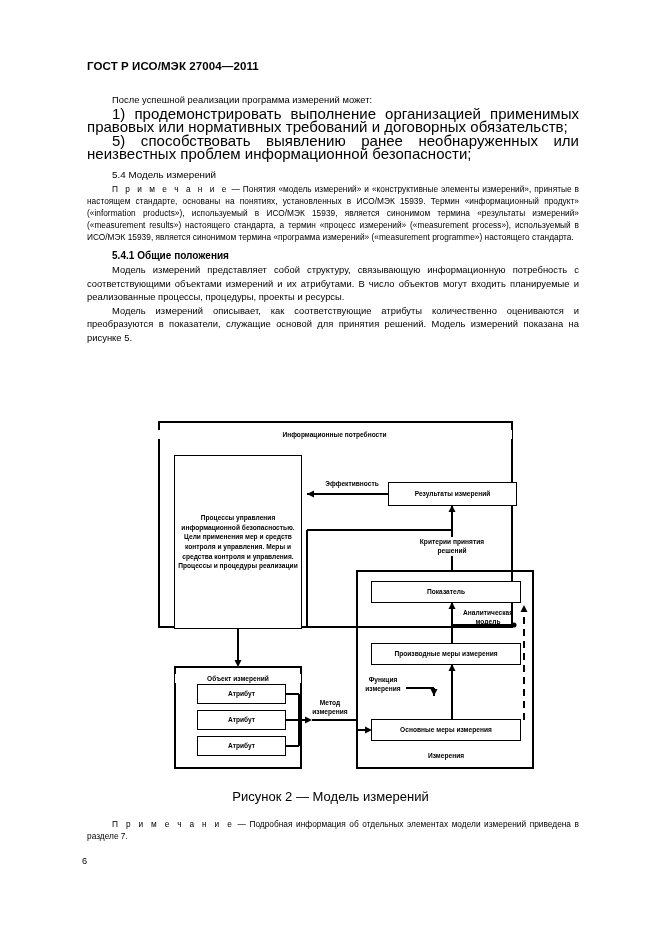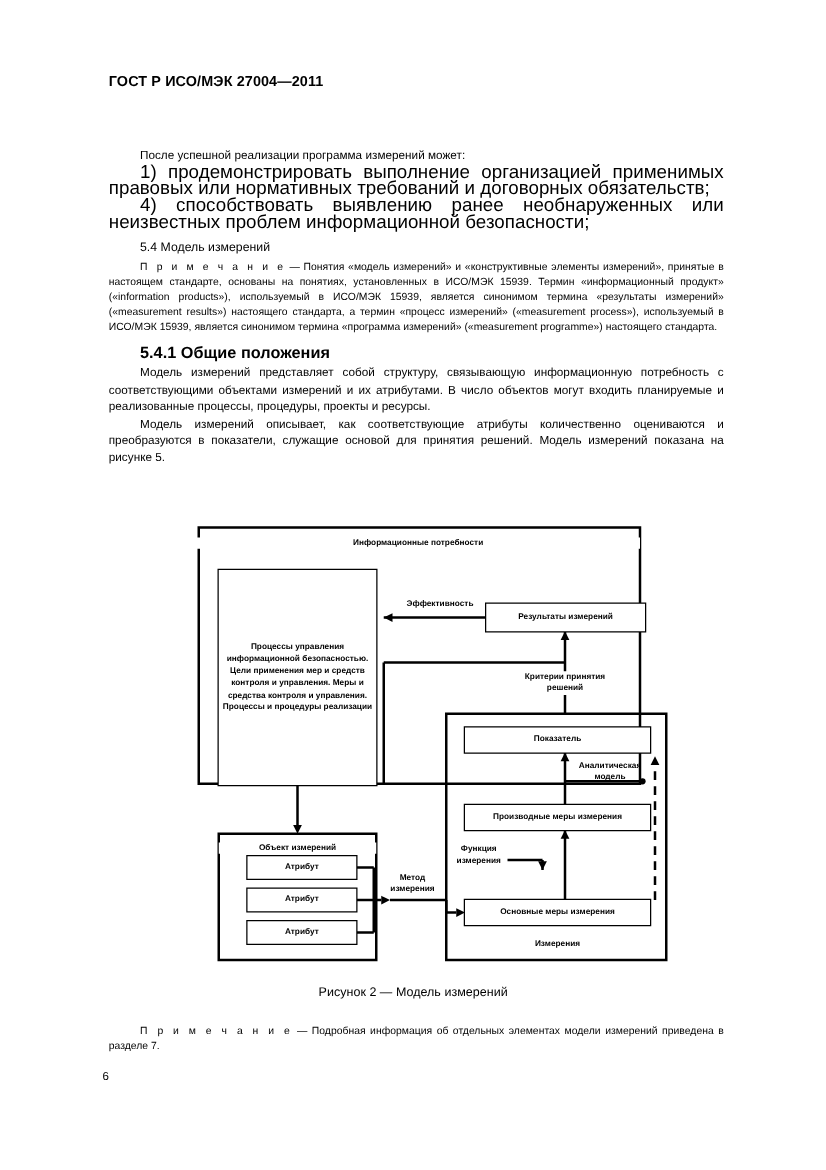--- a/index.html
+++ b/index.html
@@ -26,21 +26,20 @@
     top: 60px;
     font-size: 11.5px;
     font-weight: bold;
     letter-spacing: 0.1px;
   }
   .content {
     position: absolute;
     left: 87px;
     top: 93px;
     width: 492px;
-    margin-top: 24px;
   }
   p.body-par {
     margin: 0;
     font-size: 9.4px;
     line-height: 13.55px;
     text-align: justify;
     text-indent: 25px;
     letter-spacing: 0.02px;
   }
   p.list-par {
@@ -57,21 +56,21 @@
     padding-bottom: 3px;
     font-size: 9.8px;
     font-weight: normal;
     text-indent: 25px;
     letter-spacing: 0.02px;
   }
   h3.sec-head-sub {
     margin: 0;
     padding-top: 7px;
     padding-bottom: 2px;
-    font-size: 13px;
+    font-size: 10px;
     font-weight: bold;
     text-indent: 25px;
     letter-spacing: 0.02px;
   }
   p.note-par {
     margin: 0;
     font-size: 8.3px;
     line-height: 12.1px;
     text-align: justify;
     text-indent: 25px;
@@ -79,21 +78,21 @@
   }
   .note-label {
     letter-spacing: 2.2px;
   }
   .fig-caption {
     position: absolute;
     left: 0;
     top: 789px;
     width: 661px;
     text-align: center;
-    font-size: 10px;
+    font-size: 13px;
     letter-spacing: 0.02px;
   }
   .tail-note {
     position: absolute;
     left: 87px;
     top: 818px;
     width: 492px;
     font-size: 8.3px;
     line-height: 12.1px;
     text-align: justify;
@@ -152,21 +151,21 @@
 </head>
 <body>
 
 <div class="page">
 
   <div class="doc-header">ГОСТ Р ИСО/МЭК 27004—2011</div>
 
   <div class="content">
     <p class="body-par">После успешной реализации программа измерений может:</p>
     <p class="list-par">1)  продемонстрировать выполнение организацией применимых правовых или нормативных требований и договорных обязательств;</p>
-    <p class="list-par">4)  способствовать выявлению ранее необнаруженных или неизвестных проблем информационной безопасности;</p>
+    <p class="list-par">5)  способствовать выявлению ранее необнаруженных или неизвестных проблем информационной безопасности;</p>
 
     <h2 class="sec-head">5.4  Модель измерений</h2>
 
     <p class="note-par"><span class="note-label">П р и м е ч а н и е</span><span> — Понятия «модель измерений» и «конструктивные элементы измерений», принятые в настоящем стандарте, основаны на понятиях, установленных в ИСО/МЭК 15939. Термин «информационный продукт» («information products»), используемый в ИСО/МЭК 15939, является синонимом термина «результаты измерений» («measurement results») настоящего стандарта, а термин «процесс измерений» («measurement process»), используемый в ИСО/МЭК 15939, является синонимом термина «программа измерений» («measurement programme») настоящего стандарта.</span></p>
 
     <h3 class="sec-head-sub">5.4.1  Общие положения</h3>
 
     <p class="body-par">Модель измерений представляет собой структуру, связывающую информационную потребность с соответствующими объектами измерений и их атрибутами. В число объектов могут входить планируемые и реализованные процессы, процедуры, проекты и ресурсы.</p>
     <p class="body-par">Модель измерений описывает, как соответствующие атрибуты количественно оцениваются и преобразуются в показатели, служащие основой для принятия решений. Модель измерений показана на рисунке 5.</p>
   </div>

